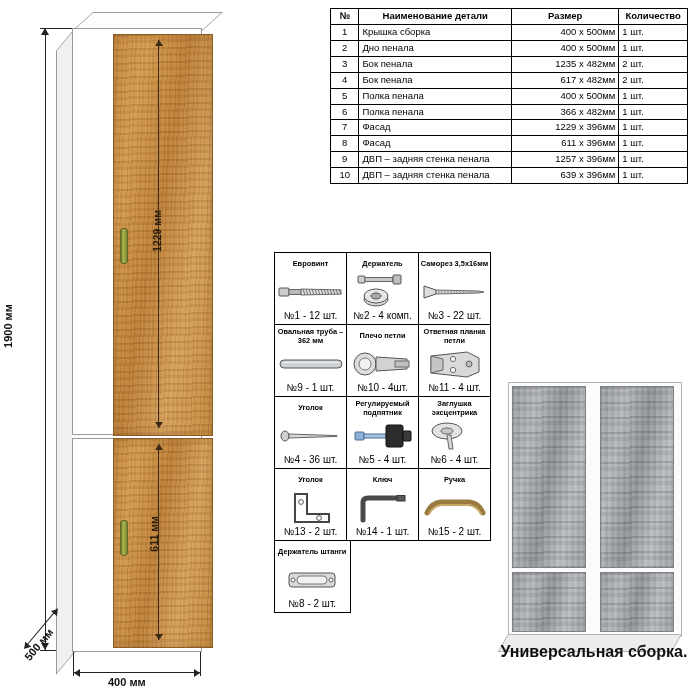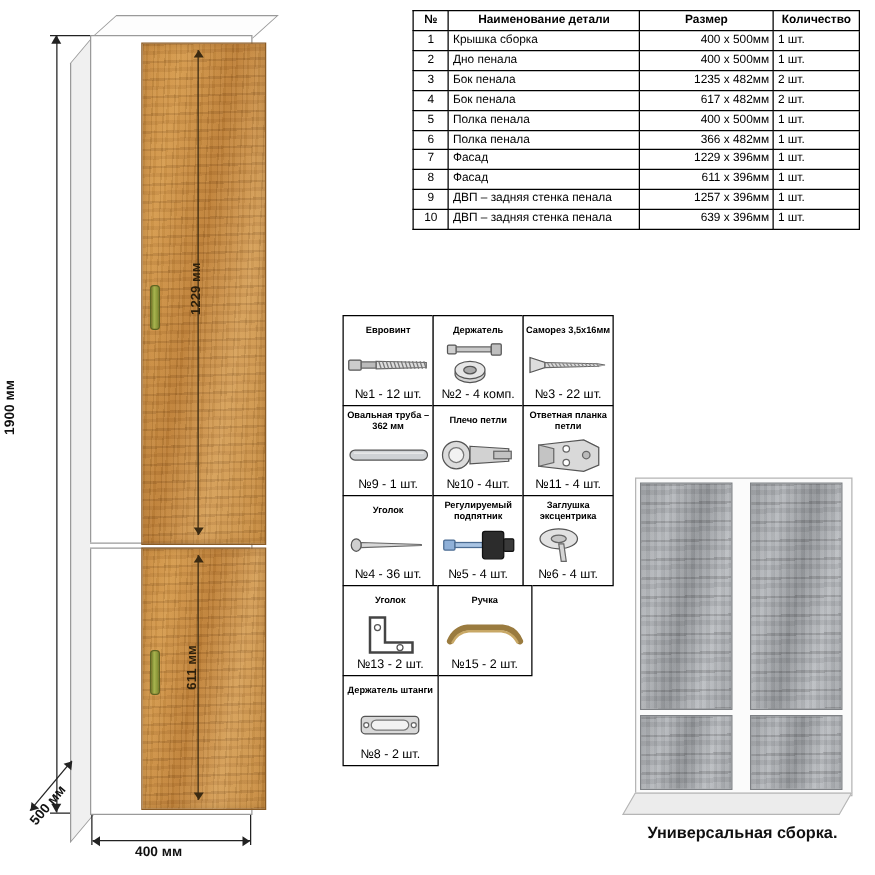--- a/index.html
+++ b/index.html
@@ -100,21 +100,21 @@
   .g-door{position:absolute;width:72px;
           background:
             repeating-linear-gradient(90deg, rgba(0,0,0,0.05) 0 1px, rgba(255,255,255,0.06) 1px 4px, rgba(0,0,0,0.035) 4px 6px),
             repeating-linear-gradient(179deg, rgba(70,70,72,0.22) 0 2px, rgba(190,192,196,0.12) 2px 5px, rgba(110,112,116,0.16) 5px 9px, rgba(215,217,220,0.08) 9px 15px),
             linear-gradient(100deg,#9a9da1 0%,#b4b7bb 25%,#8e9195 50%,#b9bcc0 75%,#9da0a4 100%);
           border:1px solid #7e8185;}
   #g-door-left{left:12px;top:14px;height:180px;}
   #g-door-left-b{left:12px;top:200px;height:58px;}
   #g-door-right{left:100px;top:14px;height:180px;}
   #g-door-right-b{left:100px;top:200px;height:58px;}
-  #g-caption{position:absolute;left:0;top:286px;width:188px;text-align:center;font-size:13px;font-weight:bold;color:#111;}
+  #g-caption{position:absolute;left:0;top:271px;width:188px;text-align:center;font-size:16px;font-weight:bold;color:#111;}
 </style>
 </head>
 <body>
 
 <div id="cabinet-diagram">
 
   <div class="tick-top"></div>
   <div class="tick-bot"></div>
   <div class="v-arrow-line"></div>
   <div class="dim-label" id="height-label">1900 мм</div>
@@ -365,20 +365,30 @@
         <div class="hw-art">
           <svg width="52" height="36" viewBox="0 0 52 36">
             <path d="M10 4 L22 4 L22 24 L44 24 L44 32 L10 32 Z" fill="none" stroke="#444" stroke-width="2"></path>
             <circle cx="16" cy="12" r="2.4" fill="#fff" stroke="#555"></circle>
             <circle cx="34" cy="28" r="2.4" fill="#fff" stroke="#555"></circle>
           </svg>
         </div>
         <div class="hw-qty">№13 - 2 шт.</div>
       </div>
       <div class="hw-cell">
+        <div class="hw-title">Ключ</div>
+        <div class="hw-art">
+          <svg width="56" height="36" viewBox="0 0 56 36">
+            <path d="M8 30 L8 12 Q8 8 13 8 L44 8" fill="none" stroke="#4a4a4a" stroke-width="5" stroke-linecap="round"></path>
+            <rect x="42" y="5.5" width="8" height="5.5" fill="#5a5a5a" stroke="#333"></rect>
+          </svg>
+        </div>
+        <div class="hw-qty">№14 - 1 шт.</div>
+      </div>
+      <div class="hw-cell">
         <div class="hw-title">Ручка</div>
         <div class="hw-art">
           <svg width="64" height="26" viewBox="0 0 64 26">
             <path d="M4 18 Q8 8 18 7 L46 7 Q56 8 60 18" fill="none" stroke="#9a7b3f" stroke-width="5" stroke-linecap="round"></path>
             <path d="M6 19 Q10 11 19 10 L45 10 Q54 11 58 19" fill="none" stroke="#c8a866" stroke-width="2" stroke-linecap="round"></path>
           </svg>
         </div>
         <div class="hw-qty">№15 - 2 шт.</div>
       </div>
     </div>

